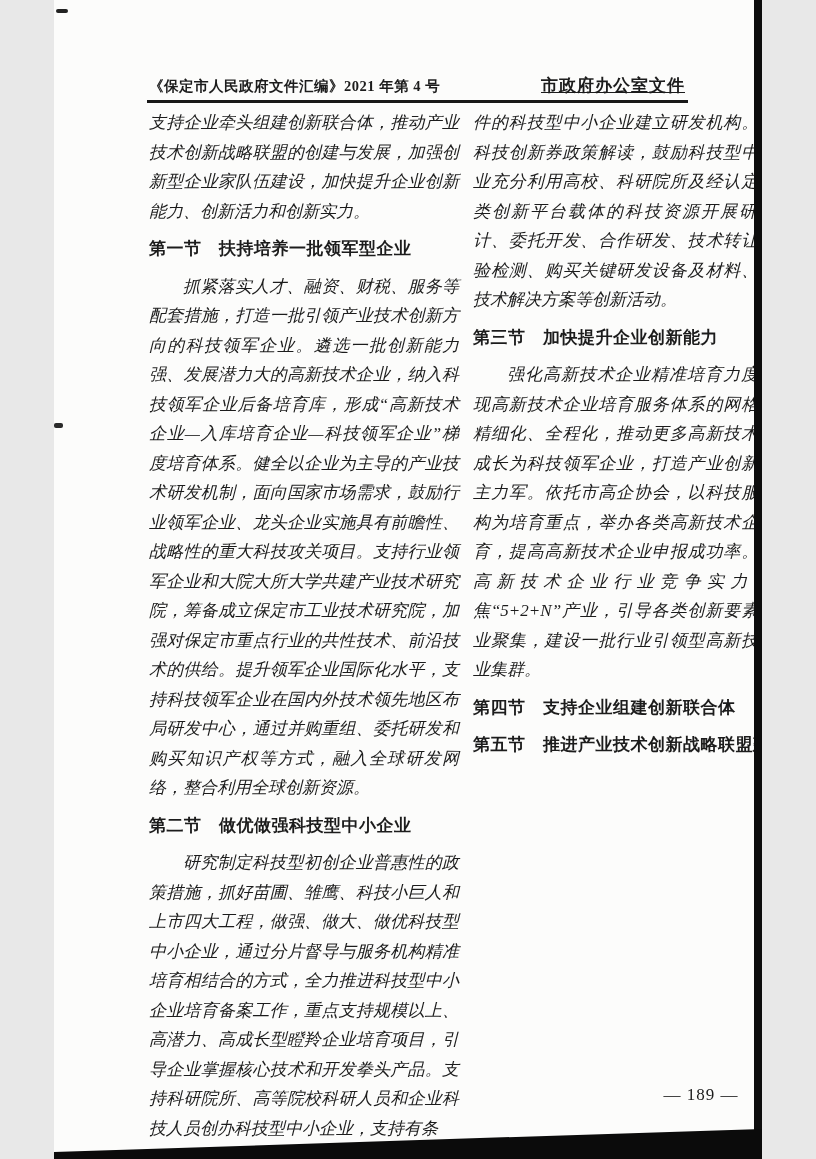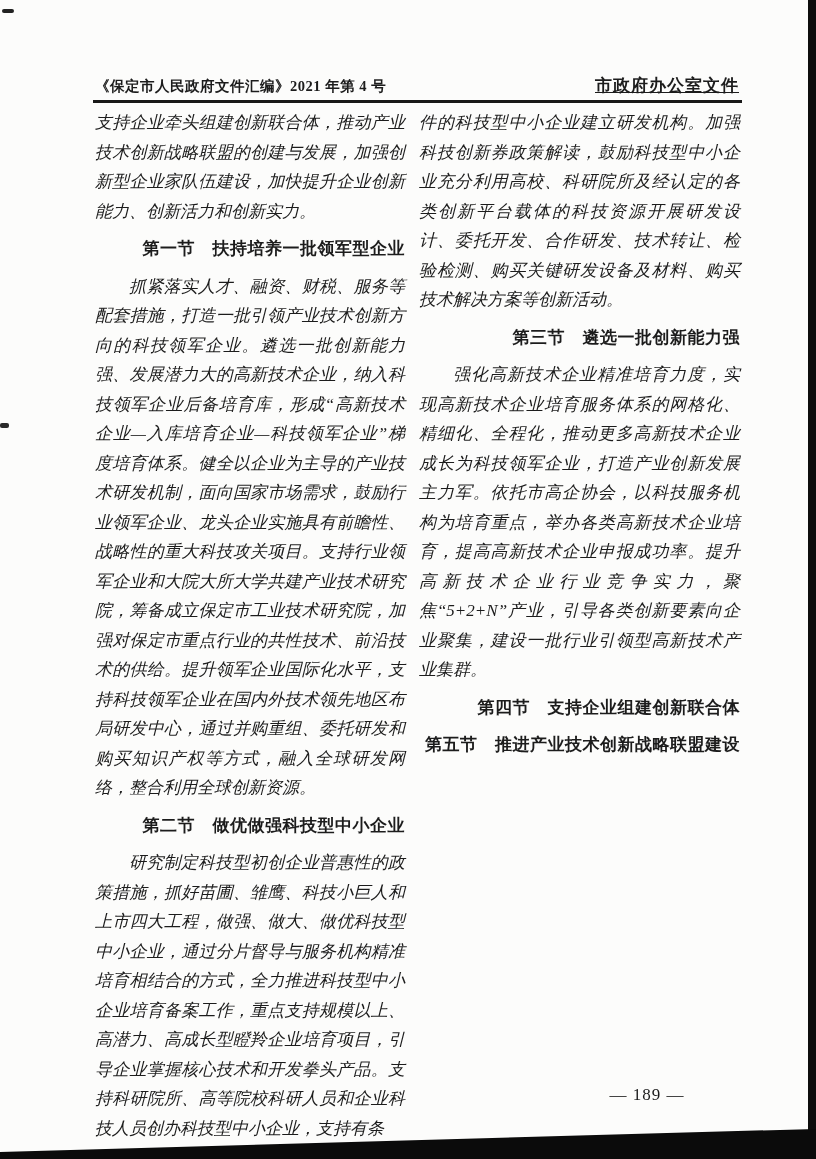--- a/index.html
+++ b/index.html
@@ -2,21 +2,21 @@
 <html><head>
 <meta charset="utf-8">
 <style>
   html, body {
     margin: 0;
     padding: 0;
     background: #e8e8e8;
   }
   .scan {
     position: relative;
-    width: 816px;
+    width: 708px;
     height: 1159px;
     margin: 0 auto;
     background: #fcfcfb;
     overflow: hidden;
     font-family: "Liberation Serif", serif;
     color: #1c1c1c;
   }
   
   .header {
     position: absolute;
@@ -60,21 +60,21 @@
     font-size: 17px;
     line-height: 29.5px;
     text-align: justify;
   }
   .column.col-left  { width: 310px; }
   .column.col-right { width: 321px; }
   .para { margin: 0; font-style: italic; }
   .para.indent { text-indent: 2em; }
   .section-heading {
     font-weight: 700;
-    text-align: right;
+    text-align: left;
     margin: 8px 0;
     letter-spacing: 0.5px;
   }
   
   .page-number {
     position: absolute;
     top: 1044px;
     left: 597px;
     width: 100px;
     text-align: center;
@@ -134,21 +134,21 @@
   <div class="columns">
     <div class="column col-left">
         <div class="para">支持企业牵头组建创新联合体，推动产业技术创新战略联盟的创建与发展，加强创新型企业家队伍建设，加快提升企业创新能力、创新活力和创新实力。</div>
         <div class="section-heading">第一节　扶持培养一批领军型企业</div>
         <div class="para indent">抓紧落实人才、融资、财税、服务等配套措施，打造一批引领产业技术创新方向的科技领军企业。遴选一批创新能力强、发展潜力大的高新技术企业，纳入科技领军企业后备培育库，形成“高新技术企业—入库培育企业—科技领军企业”梯度培育体系。健全以企业为主导的产业技术研发机制，面向国家市场需求，鼓励行业领军企业、龙头企业实施具有前瞻性、战略性的重大科技攻关项目。支持行业领军企业和大院大所大学共建产业技术研究院，筹备成立保定市工业技术研究院，加强对保定市重点行业的共性技术、前沿技术的供给。提升领军企业国际化水平，支持科技领军企业在国内外技术领先地区布局研发中心，通过并购重组、委托研发和购买知识产权等方式，融入全球研发网络，整合利用全球创新资源。</div>
         <div class="section-heading">第二节　做优做强科技型中小企业</div>
         <div class="para indent">研究制定科技型初创企业普惠性的政策措施，抓好苗圃、雏鹰、科技小巨人和上市四大工程，做强、做大、做优科技型中小企业，通过分片督导与服务机构精准培育相结合的方式，全力推进科技型中小企业培育备案工作，重点支持规模以上、高潜力、高成长型瞪羚企业培育项目，引导企业掌握核心技术和开发拳头产品。支持科研院所、高等院校科研人员和企业科技人员创办科技型中小企业，支持有条</div>
       </div>
     <div class="column col-right">
         <div class="para">件的科技型中小企业建立研发机构。加强科技创新券政策解读，鼓励科技型中小企业充分利用高校、科研院所及经认定的各类创新平台载体的科技资源开展研发设计、委托开发、合作研发、技术转让、检验检测、购买关键研发设备及材料、购买技术解决方案等创新活动。</div>
-        <div class="section-heading">第三节　遴选一批创新能力强</div>
+        <div class="section-heading">第三节　加快提升企业创新能力</div>
         <div class="para indent">强化高新技术企业精准培育力度，实现高新技术企业培育服务体系的网格化、精细化、全程化，推动更多高新技术企业成长为科技领军企业，打造产业创新发展主力军。依托市高企协会，以科技服务机构为培育重点，举办各类高新技术企业培育，提高高新技术企业申报成功率。提升高新技术企业行业竞争实力，聚焦“5+2+N”产业，引导各类创新要素向企业聚集，建设一批行业引领型高新技术产业集群。</div>
         <div class="section-heading">第四节　支持企业组建创新联合体</div>
         <div class="section-heading">第五节　推进产业技术创新战略联盟建设</div>
       </div>
   </div>
 
   <div class="page-number">— 189 —</div>
 
   <div class="right-band"></div>
   <div class="bottom-band"></div>

